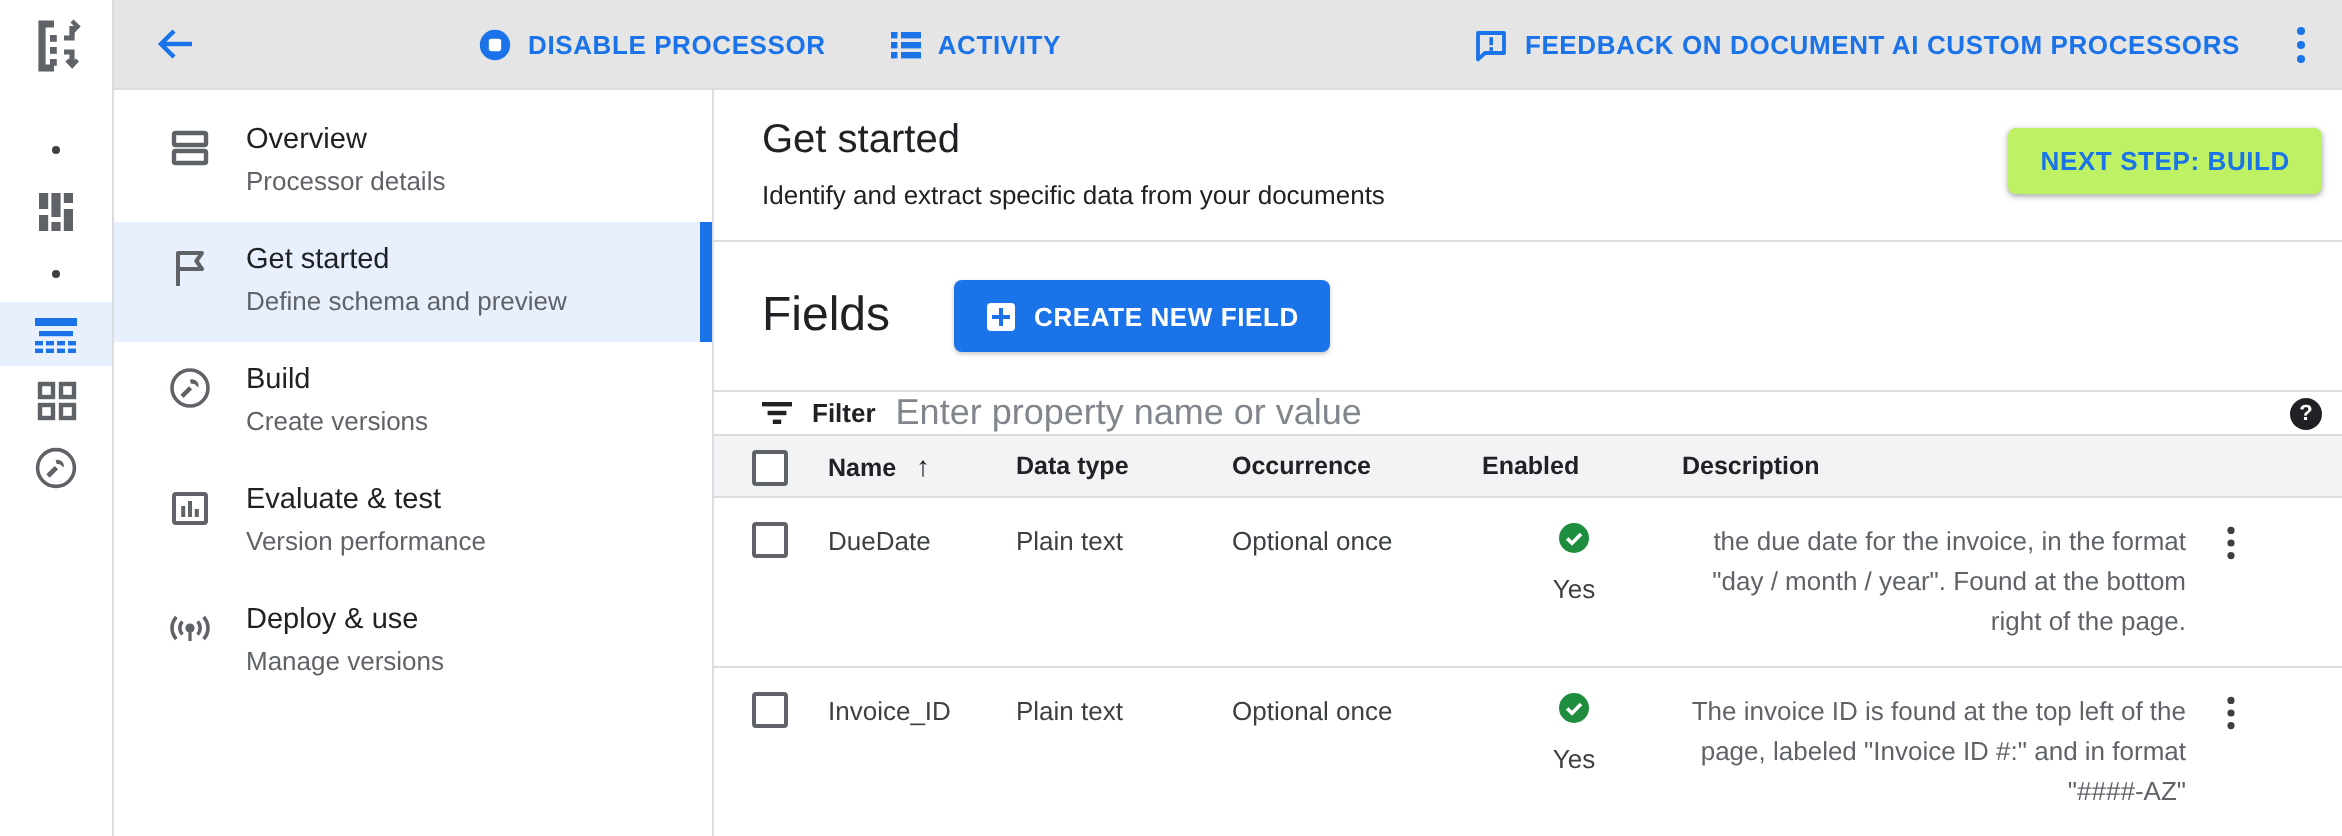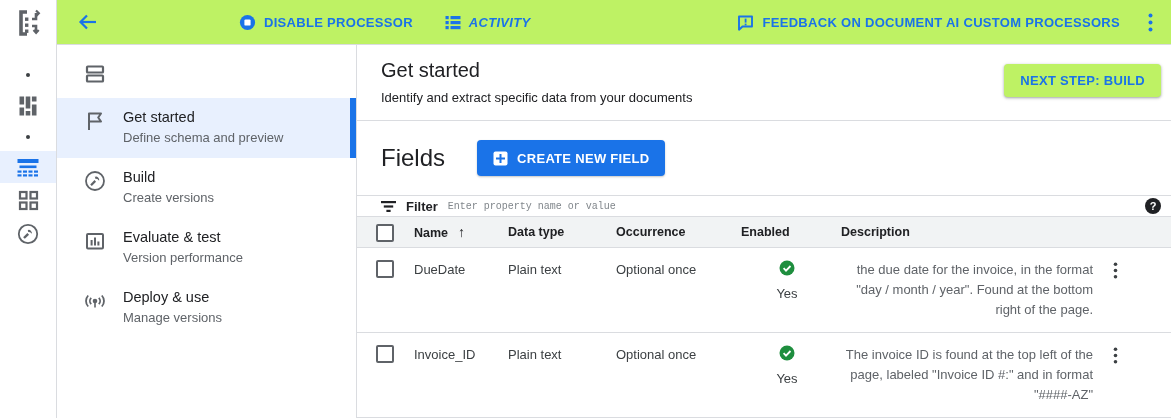--- a/index.html
+++ b/index.html
@@ -12,25 +12,25 @@
   .rail-item { width:100%; display:flex; align-items:center; justify-content:center; cursor:pointer; }
   .rail-item.dot { height:28px; }
   .rail-item.icn { height:34px; }
   .rail-item.selected { background:#e8f0fe; height:32px; }
   .rail-spacer { height:16px; }
   .dot-glyph { width:4px; height:4px; border-radius:50%; background:#3c4043; }
 
   
   .right { flex:1; display:flex; flex-direction:column; min-width:0; }
 
-  .topbar { height:45px; flex-shrink:0; border-bottom:1px solid #dadce0; display:flex; align-items:center; background:#bef264; }
+  .topbar { height:45px; flex-shrink:0; border-bottom:1px solid #dadce0; display:flex; align-items:center; background:#e5e5e5; }
   .back-btn { margin-left:20px; display:flex; align-items:center; cursor:pointer; }
   .tb-btn { display:flex; align-items:center; gap:8px; color:#1a73e8; font-size:13px; font-weight:bold; letter-spacing:.3px; cursor:pointer; white-space:nowrap;margin-left:12px; }
   .tb-disable { margin-left:140px; }
-  .tb-activity { margin-left:32px;font-style:italic; }
+  .tb-activity { margin-left:32px; }
   .tb-spacer { flex:1; }
   .tb-kebab { margin:0 18px 0 28px; cursor:pointer; display:flex; }
 
   .body { flex:1; display:flex; min-height:0; }
 
   
   .sidebar { width:300px; flex-shrink:0; border-right:1px solid #dadce0; padding-top:6px; }
   .side-item { display:flex; align-items:flex-start; gap:16px; padding:10px 16px 12px 26px; position:relative; cursor:pointer; }
   .side-item.selected { background:#e8f0fe; }
   .side-item.selected::after { content:""; position:absolute; right:0; top:0; bottom:0; width:6px; background:#1a73e8; }
@@ -46,21 +46,21 @@
   .next-btn { background:#bef264; border:none; color:#1a73e8; font-family:inherit; font-size:13px; font-weight:bold; letter-spacing:.3px; padding:9px 16px; border-radius:4px; box-shadow:0 1px 2px rgba(60,64,67,.3), 0 1px 3px 1px rgba(60,64,67,.15); cursor:pointer; margin-top:5px; margin-right:2px; white-space:nowrap; }
 
   .fields-row { display:flex; align-items:center; padding:19px 24px; gap:32px; }
   .fields-heading { font-size:24px; color:#202124; }
   .btn { display:flex; align-items:center; gap:9px; font-family:inherit; font-size:13px; font-weight:bold; letter-spacing:.3px; padding:12px 16px; height:36px; border-radius:4px; cursor:pointer; white-space:nowrap; }
   .btn-primary { background:#1a73e8; color:#fff; border:none; box-shadow:0 1px 2px rgba(60,64,67,.3); }
   .btn-secondary { background:#fff; color:#1a73e8; border:1px solid #dadce0; margin-left:-10px; box-shadow:0 1px 2px rgba(60,64,67,.1); }
 
   .filter-row { display:flex; align-items:center; height:35px; border-top:1px solid #dadce0; border-bottom:1px solid #dadce0; padding:0 10px 0 24px; gap:10px; }
   .filter-label { font-size:13px; font-weight:bold; color:#202124; }
-  .filter-input { flex:1; border:none; outline:none; font-family:Liberation Mono, monospace; font-size:10px; color:#a16207; }
+  .filter-input { flex:1; border:none; outline:none; font-family:Liberation Sans, sans-serif; font-size:18px; color:#a16207; }
   .filter-input::placeholder { color:#80868b; }
   .help-circle { width:16px; height:16px; border-radius:50%; background:#202124; color:#fff; font-size:11px; font-weight:bold; display:flex; align-items:center; justify-content:center; cursor:pointer; flex-shrink:0; }
 
   table { width:100%; border-collapse:collapse; table-layout:fixed; }
   thead tr { background:#f1f3f4; }
   th { text-align:left; font-size:12.5px; font-weight:bold; color:#202124; padding:7px 8px 7px 0; border-bottom:1px solid #dadce0; }
   td { vertical-align:top; font-size:13px; color:#3c4043; padding:12px 8px 12px 0; border-bottom:1px solid #dadce0; line-height:20px; }
   .cb-cell { padding-left:19px; }
   th.cb-cell { padding-top:6px; padding-bottom:5px; }
   .checkbox { width:18px; height:18px; border:2px solid #5f6368; border-radius:2px; background:#fff; cursor:pointer; }
@@ -192,20 +192,24 @@
     <div class="body">
 
       <div class="sidebar">
 
         <div class="side-item">
           <span class="side-icn">
             <svg width="22" height="22" viewBox="0 0 22 22" fill="none">
               <rect x="3" y="3.5" width="16" height="6" rx="0.8" stroke="#5f6368" stroke-width="2.2"></rect>
               <rect x="3" y="12.5" width="16" height="6" rx="0.8" stroke="#5f6368" stroke-width="2.2"></rect>
             </svg>
+          </span>
+          <span>
+            <div class="side-title">Overview</div>
+            <div class="side-sub">Processor details</div>
           </span>
         </div>
 
         <div class="side-item selected">
           <span class="side-icn">
             <svg width="22" height="22" viewBox="0 0 22 22" fill="none">
               <path d="M5 20 V3.5 H17 L14.2 7.5 L17 11.5 H5" stroke="#5f6368" stroke-width="2" stroke-linejoin="round"></path>
             </svg>
           </span>
           <span>

